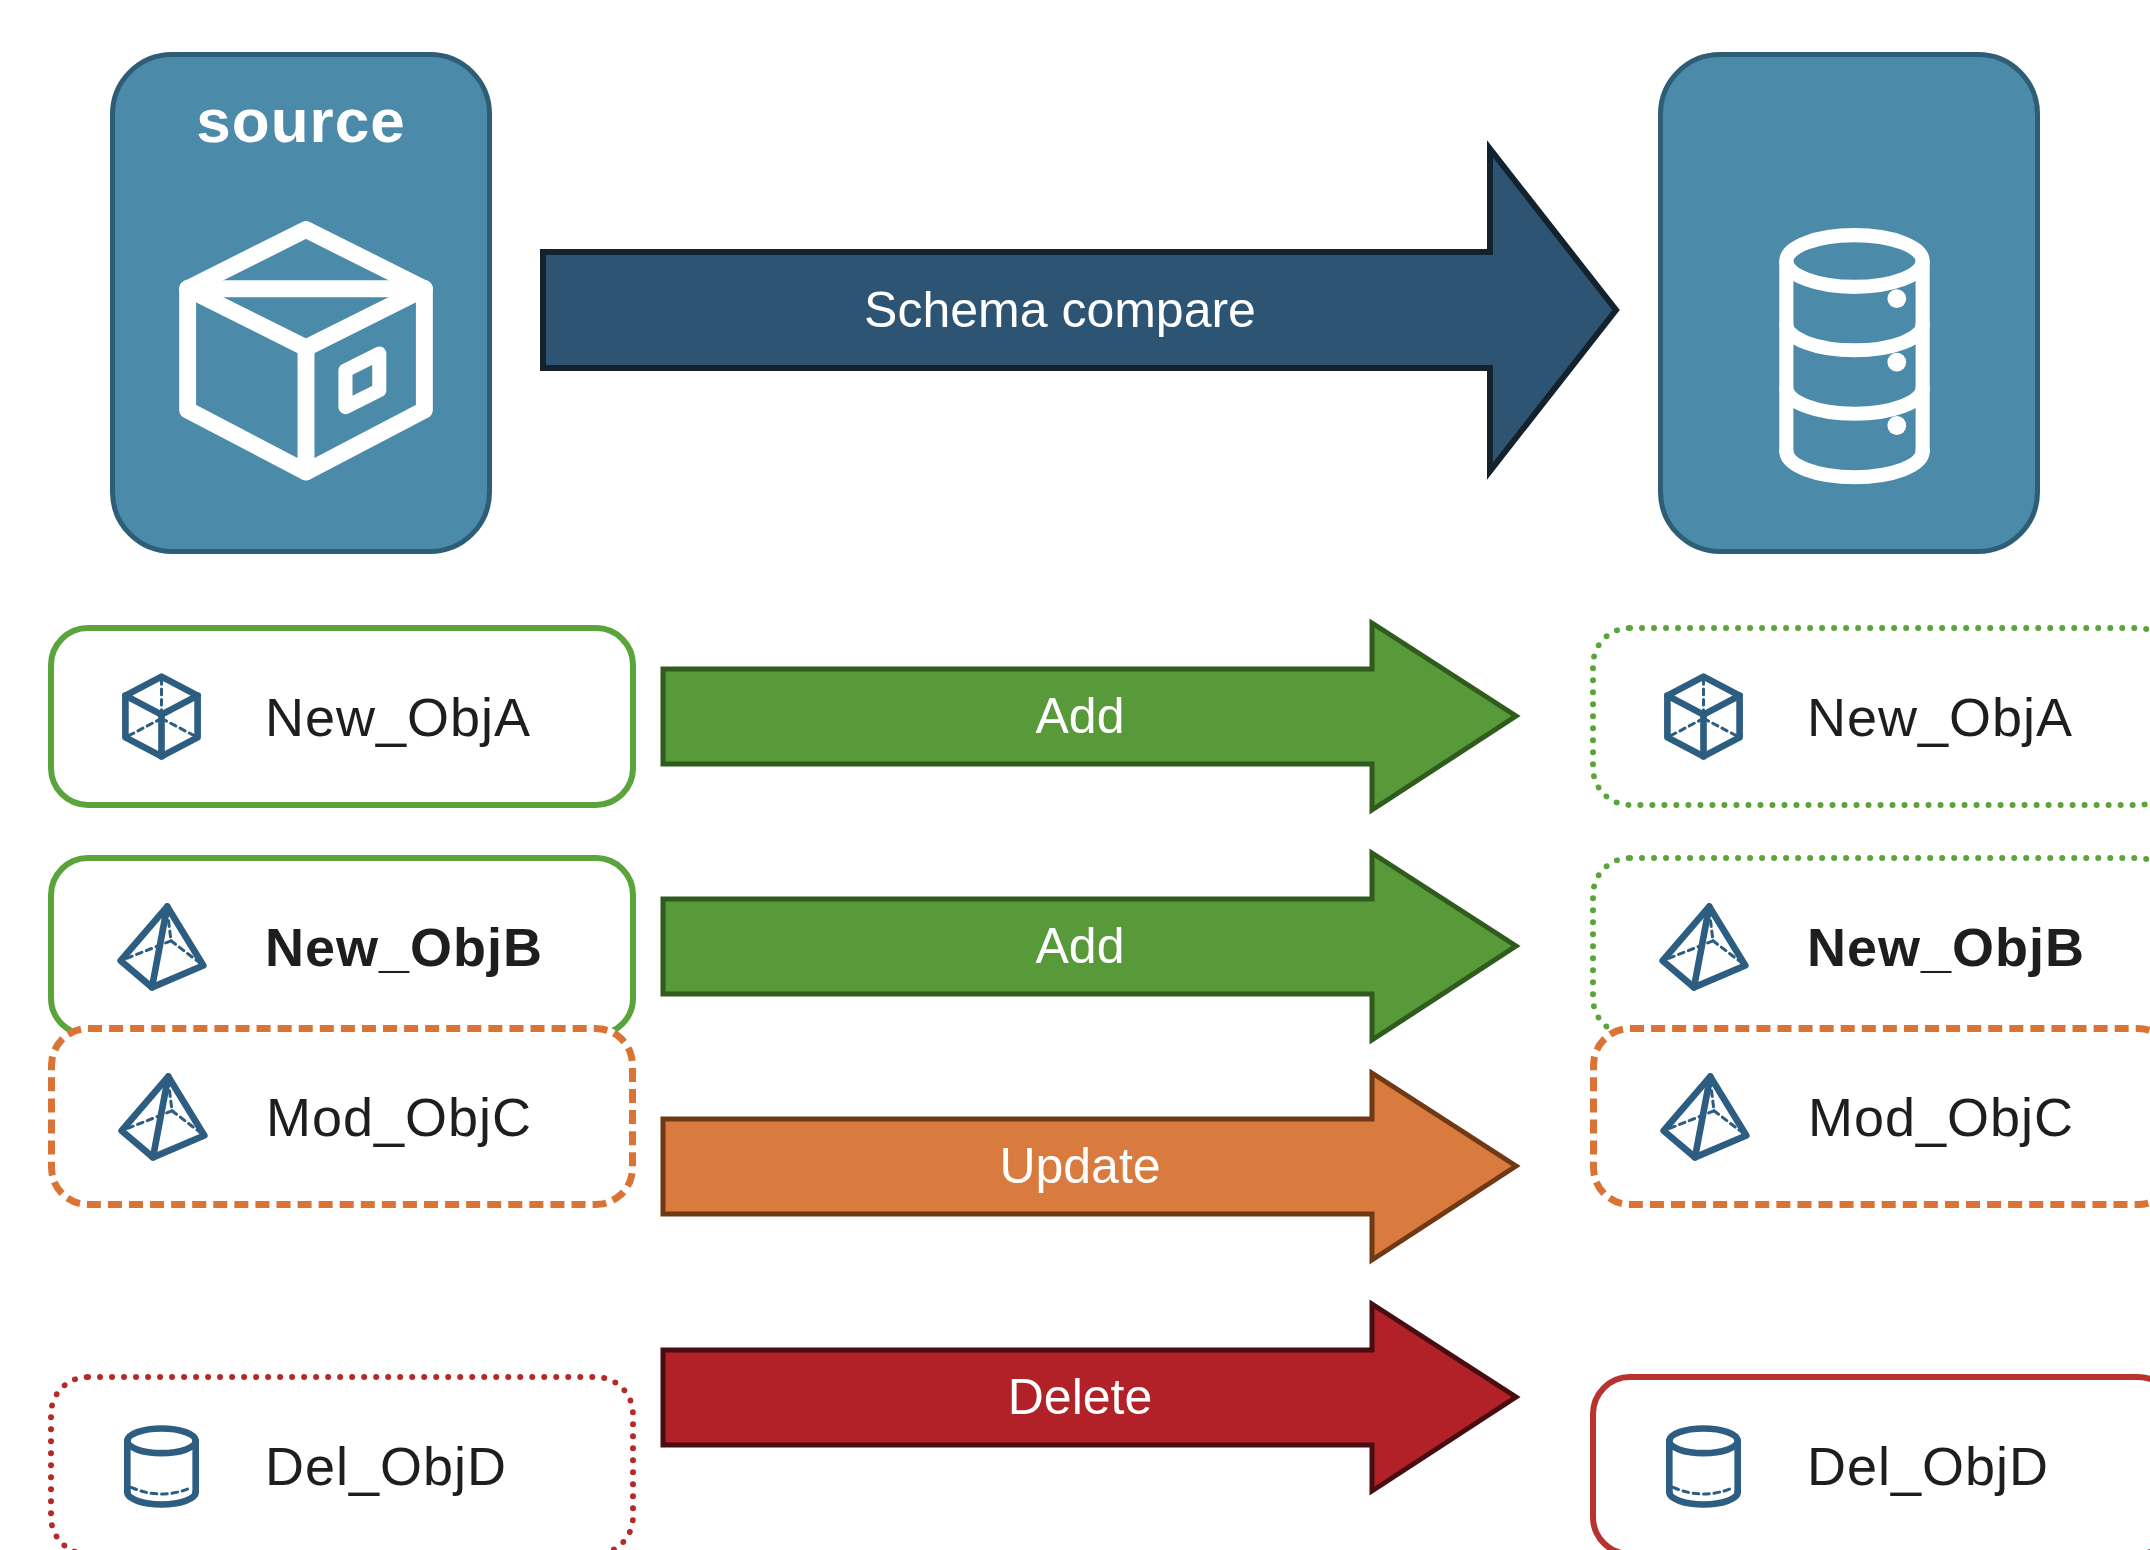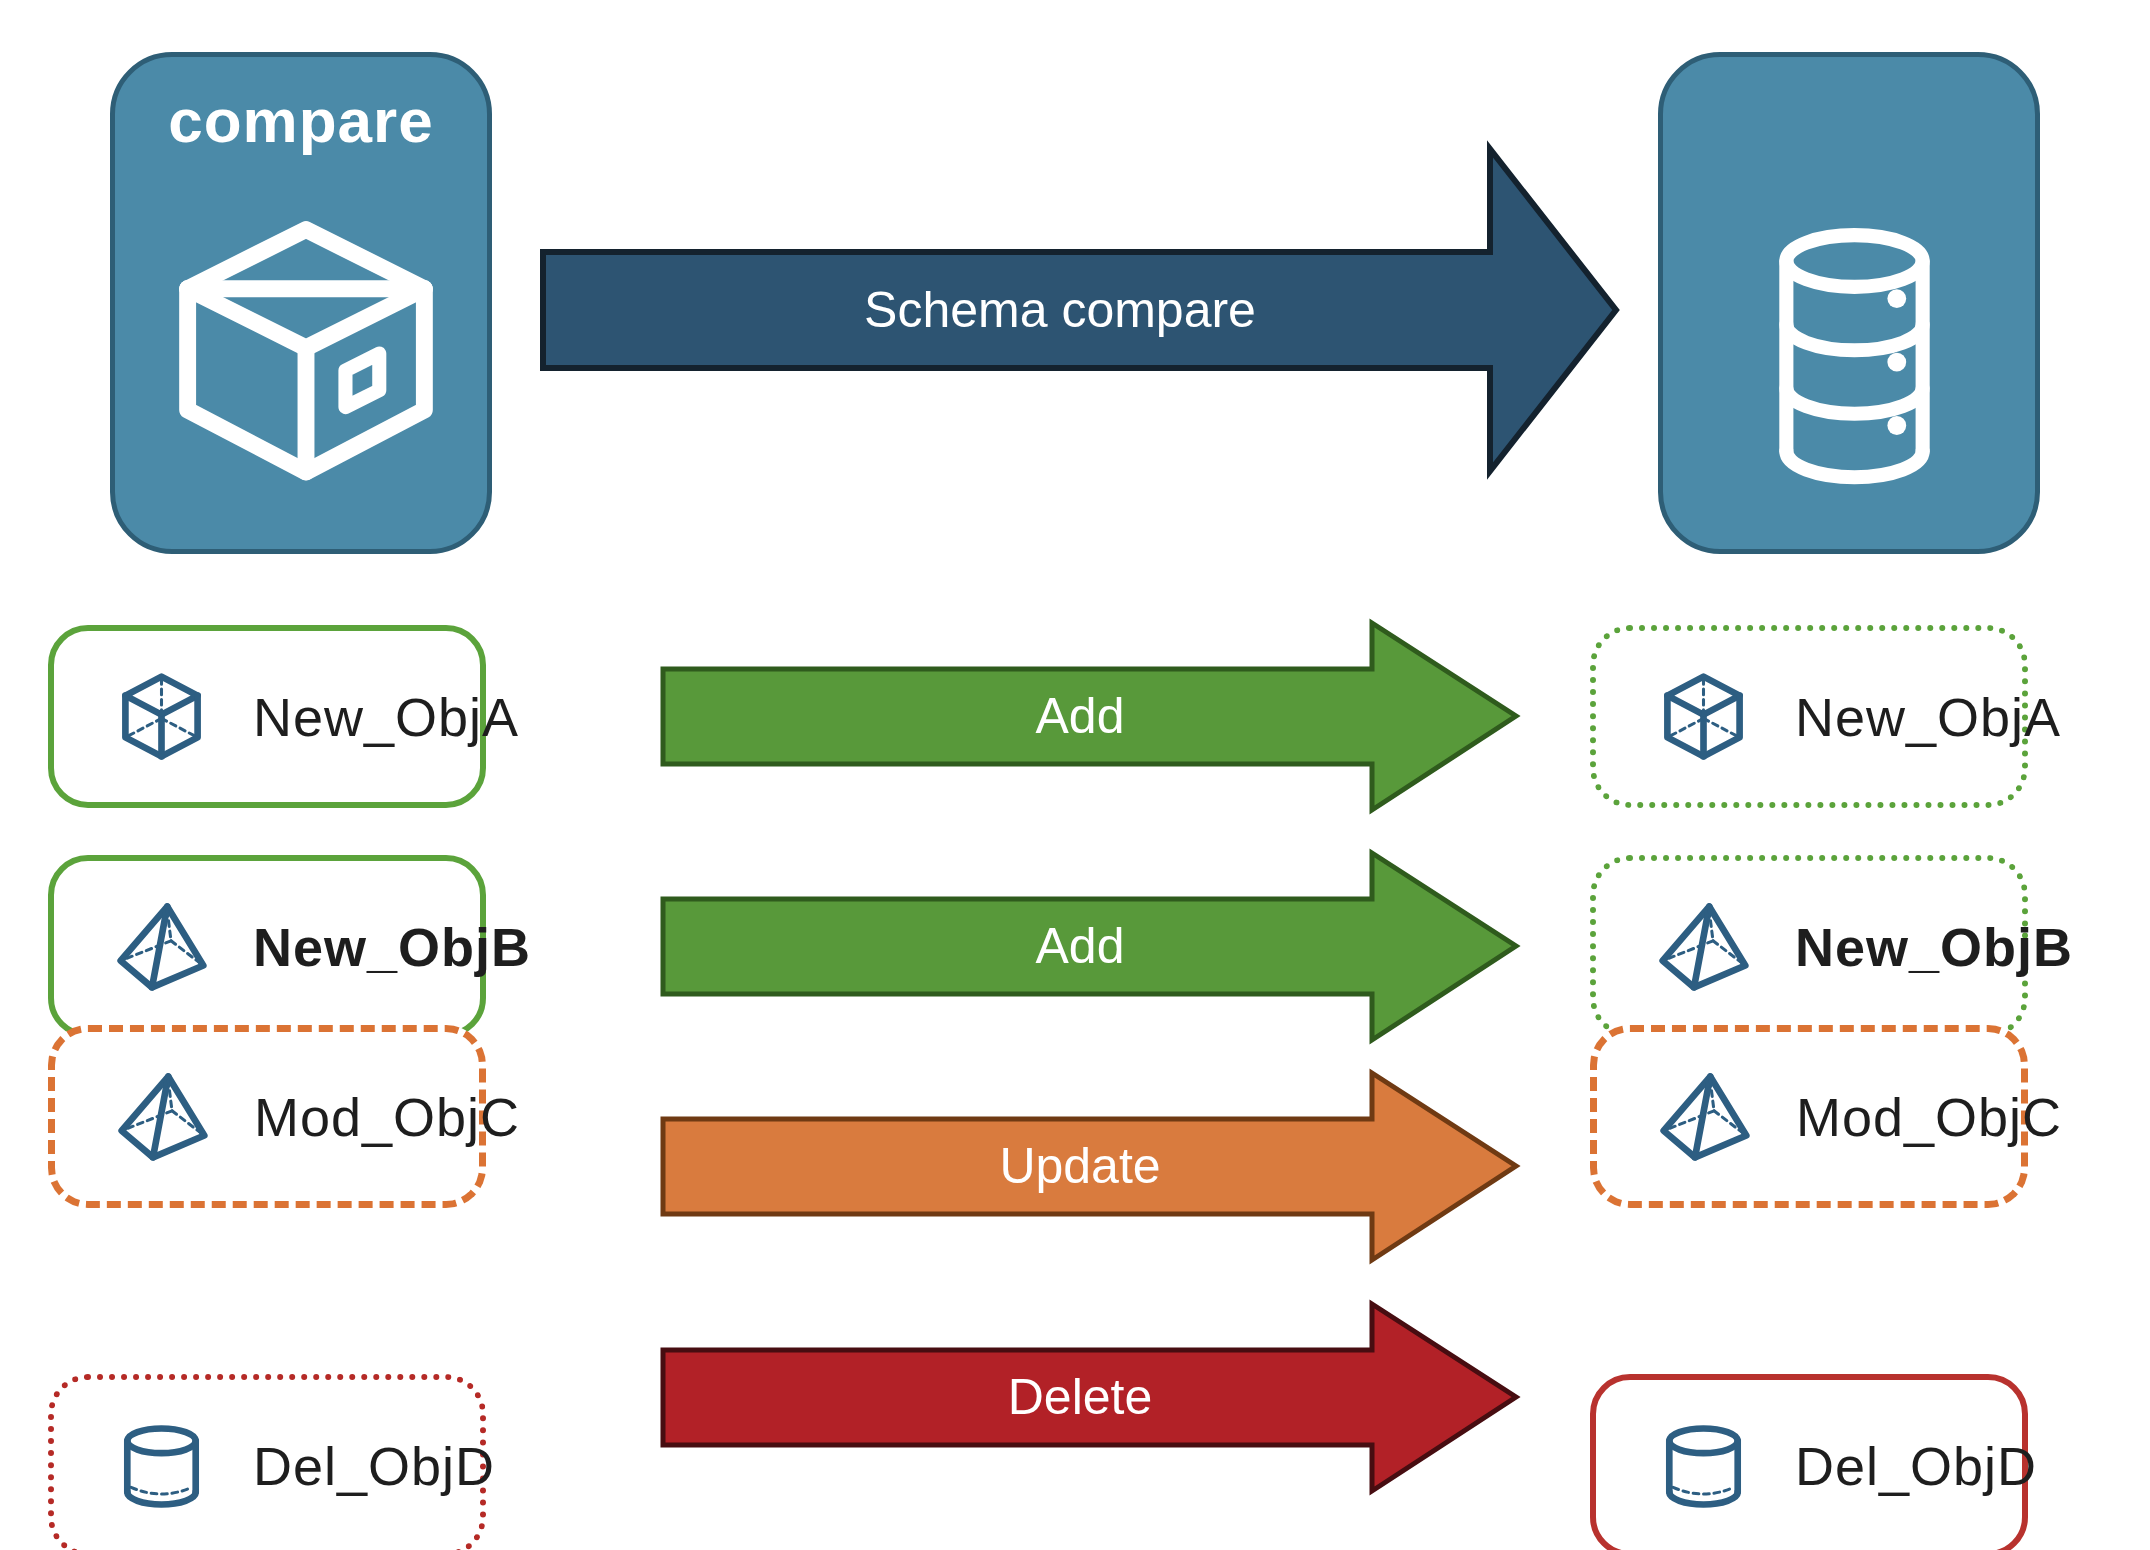--- a/index.html
+++ b/index.html
@@ -19,22 +19,22 @@
 
   
   .arrow{position:absolute;overflow:visible;}
   .arrow-text{fill:#ffffff;font-size:50px;font-family:"Liberation Sans", sans-serif;}
   .main-arrow-shape{fill:#2d5472;stroke:#14222e;stroke-width:6;}
   .add-shape{fill:#58993a;stroke:#2f5b1d;stroke-width:5;}
   .update-shape{fill:#d97b3e;stroke:#6f3a13;stroke-width:5;}
   .delete-shape{fill:#b22127;stroke:#470d11;stroke-width:5;}
 
   
-  .obj-box{position:absolute;width:438px;height:183px;border-radius:40px;background:#ffffff;
-           display:flex;align-items:center;padding-left:60px;box-sizing:border-box;gap:44px;}
+  .obj-box{position:absolute;width:588px;height:183px;border-radius:40px;background:#ffffff;
+           display:flex;align-items:center;padding-left:60px;box-sizing:border-box;gap:56px;}
   .col-left{left:48px;}
   .col-right{left:1590px;}
   .row-0{top:625px;} .row-1{top:855px;font-weight:bold;} .row-2{top:1025px;} .row-3{top:1374px;}
   .b-solid-green {border:6px solid  #5ba33b;}
   .b-dotted-green{border:6px dotted #5ba33b;}
   .b-dashed-orange{border:7px dashed #db7334;}
   .b-dotted-red  {border:6px dotted #b52a26;}
   .b-solid-red   {border:6px solid  #b8322e;}
   .obj-label{font-size:54px;color:#1e1e1e;letter-spacing:1px;white-space:nowrap;}
   .obj-icon{width:95px;height:95px;flex:none;}
@@ -45,21 +45,21 @@
   
   .wt{stroke:#ffffff;stroke-width:6;fill:none;stroke-linejoin:round;stroke-linecap:round;}
   .wf{fill:#ffffff;stroke:none;}
 </style>
 </head>
 <body>
 
 <div class="canvas">
 
   <div class="card card-source">
-    <div class="card-label">compare</div>
+    <div class="card-label">source</div>
     <svg class="card-icon pkg-icon" viewBox="0 0 100 110">
       <path class="wt" d="M50 8 L92 29 L50 50 L8 29 Z"></path>
       <path class="wt" d="M8 29 L92 29"></path>
       <path class="wt" d="M8 29 L8 72 L50 94 L92 72 L92 29"></path>
       <path class="wt" d="M50 50 L50 94"></path>
       <path class="wt" style="stroke-width:5" d="M64 58 L76 52 L76 65 L64 71 Z"></path>
     </svg>
   </div>
 
   <div class="card card-target">

